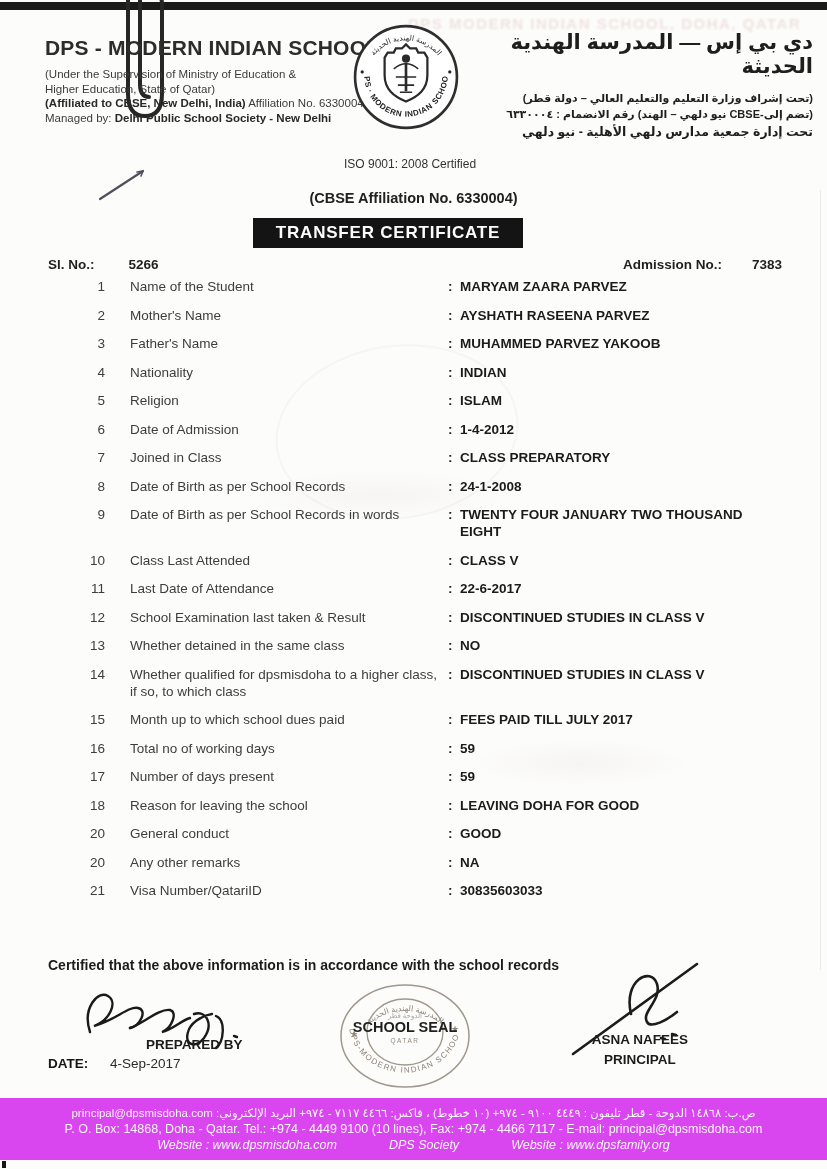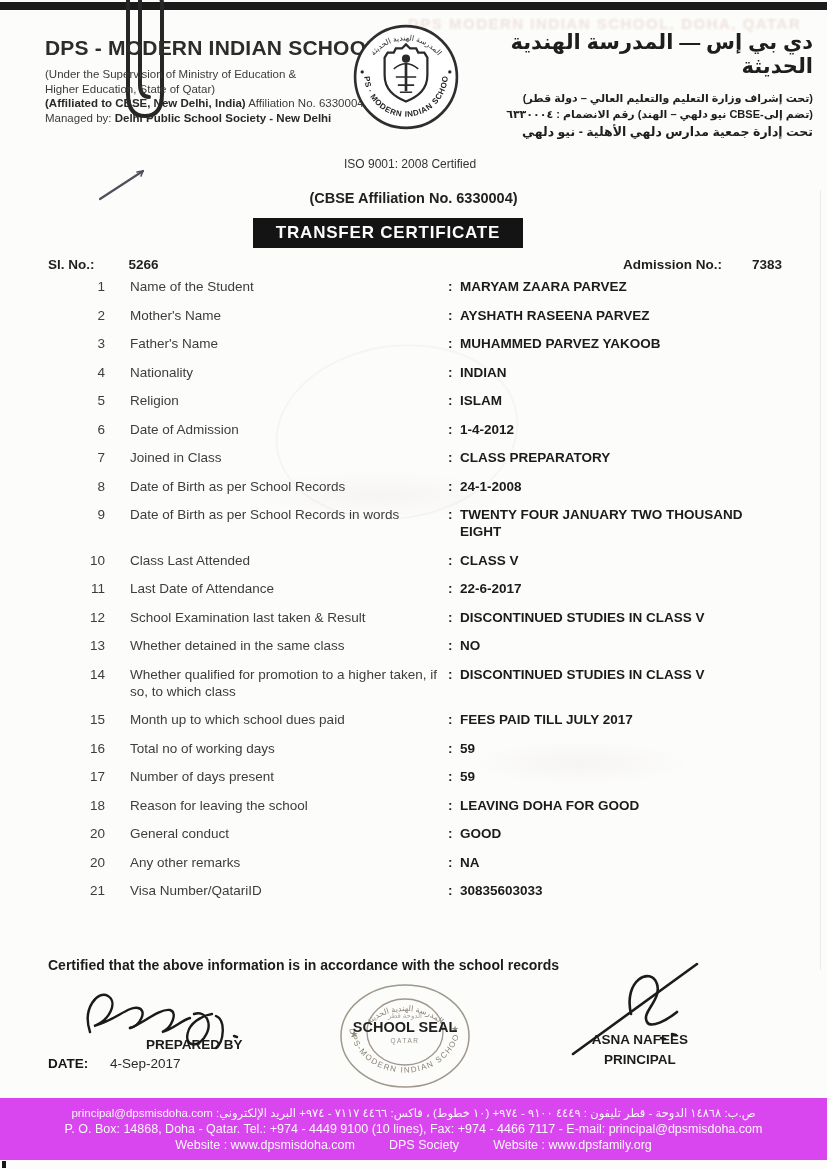--- a/index.html
+++ b/index.html
@@ -63,21 +63,21 @@
   .sig-right { position:absolute; left:565px; top:950px; }
   .principal-block { position:absolute; left:558px; top:1032px; width:164px; text-align:center;
     font-weight:bold; font-size:13.5px; color:#1c1c1c; }
   .principal-block .title { margin-top:5px; }
 
   
   .footer { position:absolute; left:0; top:1098px; width:827px; height:62px; background:#d946ef; color:#f7f7f7;
     display:flex; flex-direction:column; align-items:center; justify-content:center; gap:2px; }
   .f-ar { font-size:11.5px; direction:rtl; white-space:nowrap; }
   .f-en { font-size:12.5px; white-space:nowrap; }
-  .f-web { font-size:12.5px; display:flex; gap:34px; white-space:nowrap; }
+  .f-web { font-size:12.5px; display:flex; gap:52px; white-space:nowrap;font-style:italic; }
 </style>
 </head>
 <body>
 
 <div class="page">
 
   <div class="topbar"></div>
   <div class="ghost-header">DPS MODERN INDIAN SCHOOL, DOHA, QATAR</div>
   <div class="ghost-circle"></div>
   <div class="smudge" style="left:250px; top:470px; width:260px; height:50px;"></div>
@@ -229,21 +229,21 @@
 
     <div class="frow">
       <div class="fno">13</div>
       <div class="flabel">Whether detained in the same class</div>
       <div class="fcolon">:</div>
       <div class="fvalue">NO</div>
     </div>
 
     <div class="frow">
       <div class="fno">14</div>
-      <div class="flabel">Whether qualified for promotion to a higher taken, if so, to which class</div>
+      <div class="flabel">Whether qualified for dpsmisdoha to a higher class, if so, to which class</div>
       <div class="fcolon">:</div>
       <div class="fvalue">DISCONTINUED STUDIES IN CLASS V</div>
     </div>
 
     <div class="frow">
       <div class="fno">15</div>
       <div class="flabel">Month up to which school dues paid</div>
       <div class="fcolon">:</div>
       <div class="fvalue">FEES PAID TILL JULY 2017</div>
     </div>

